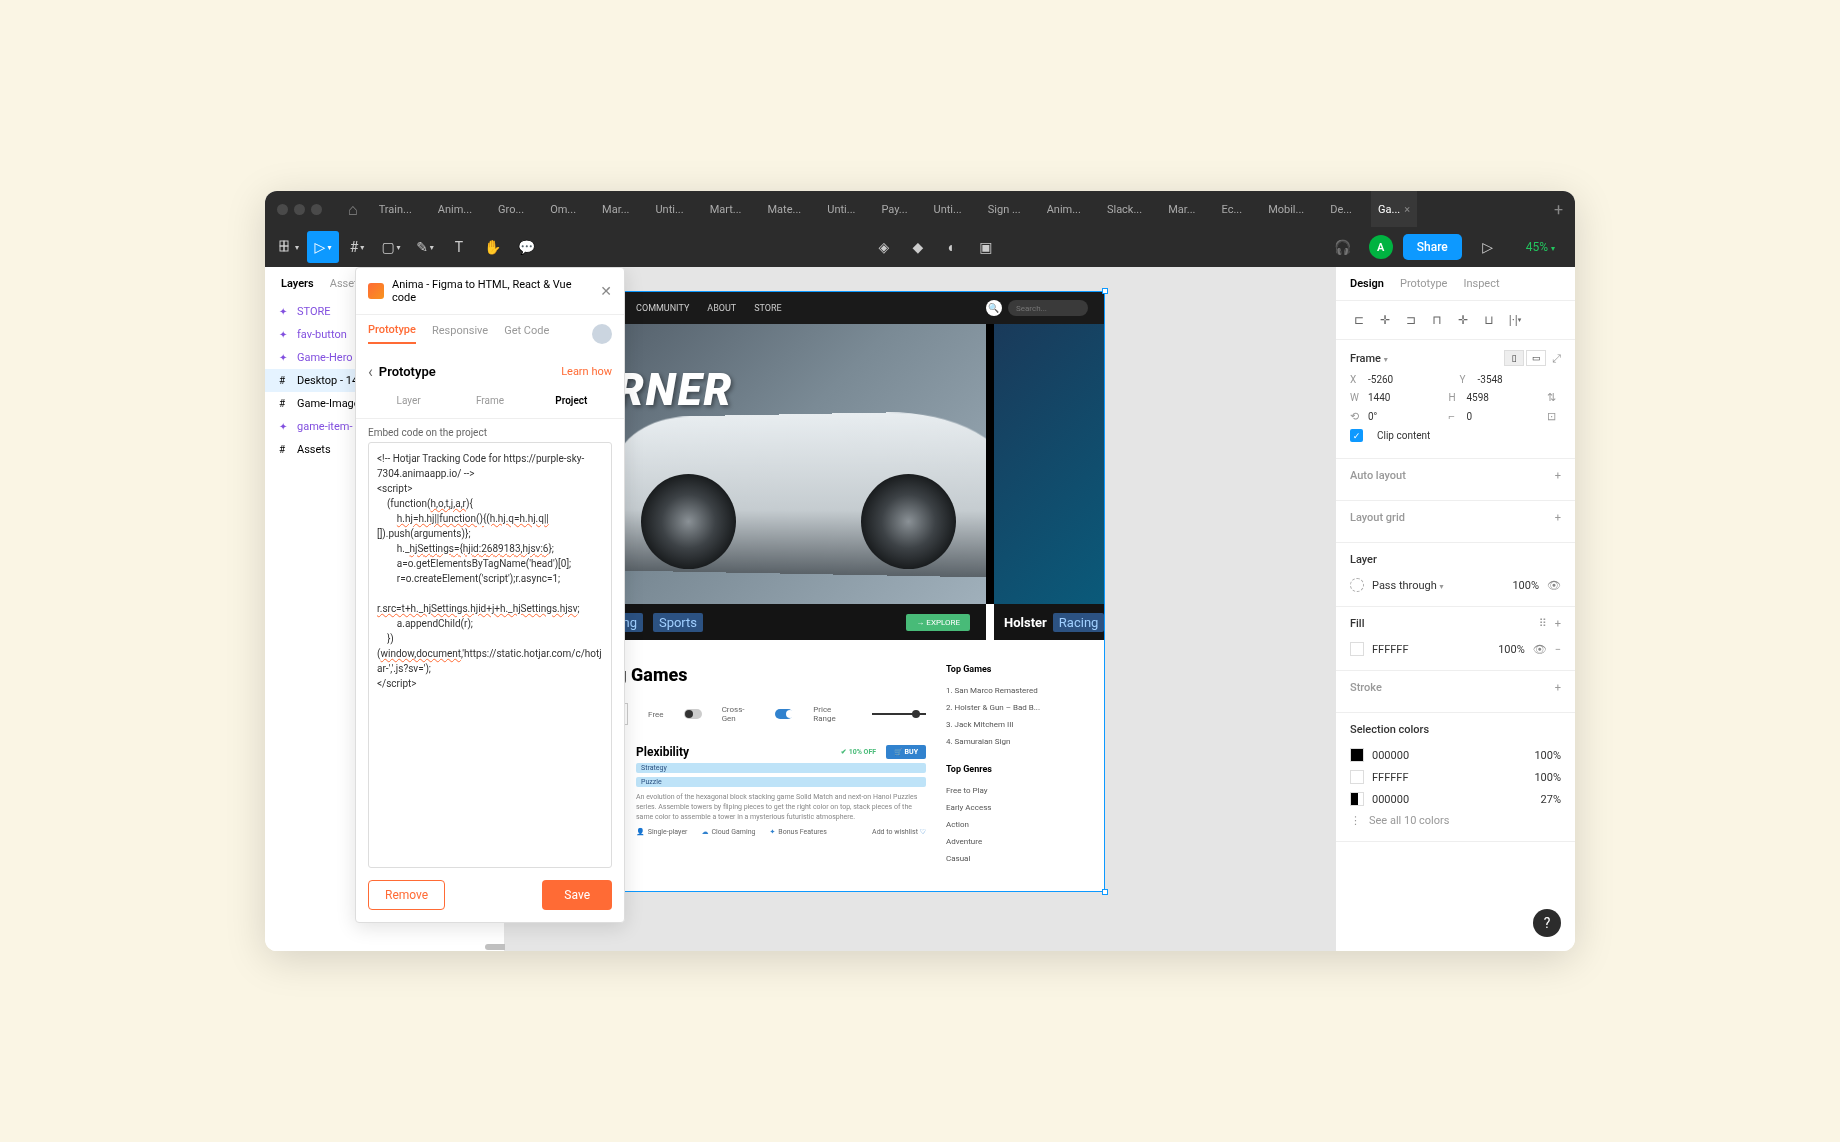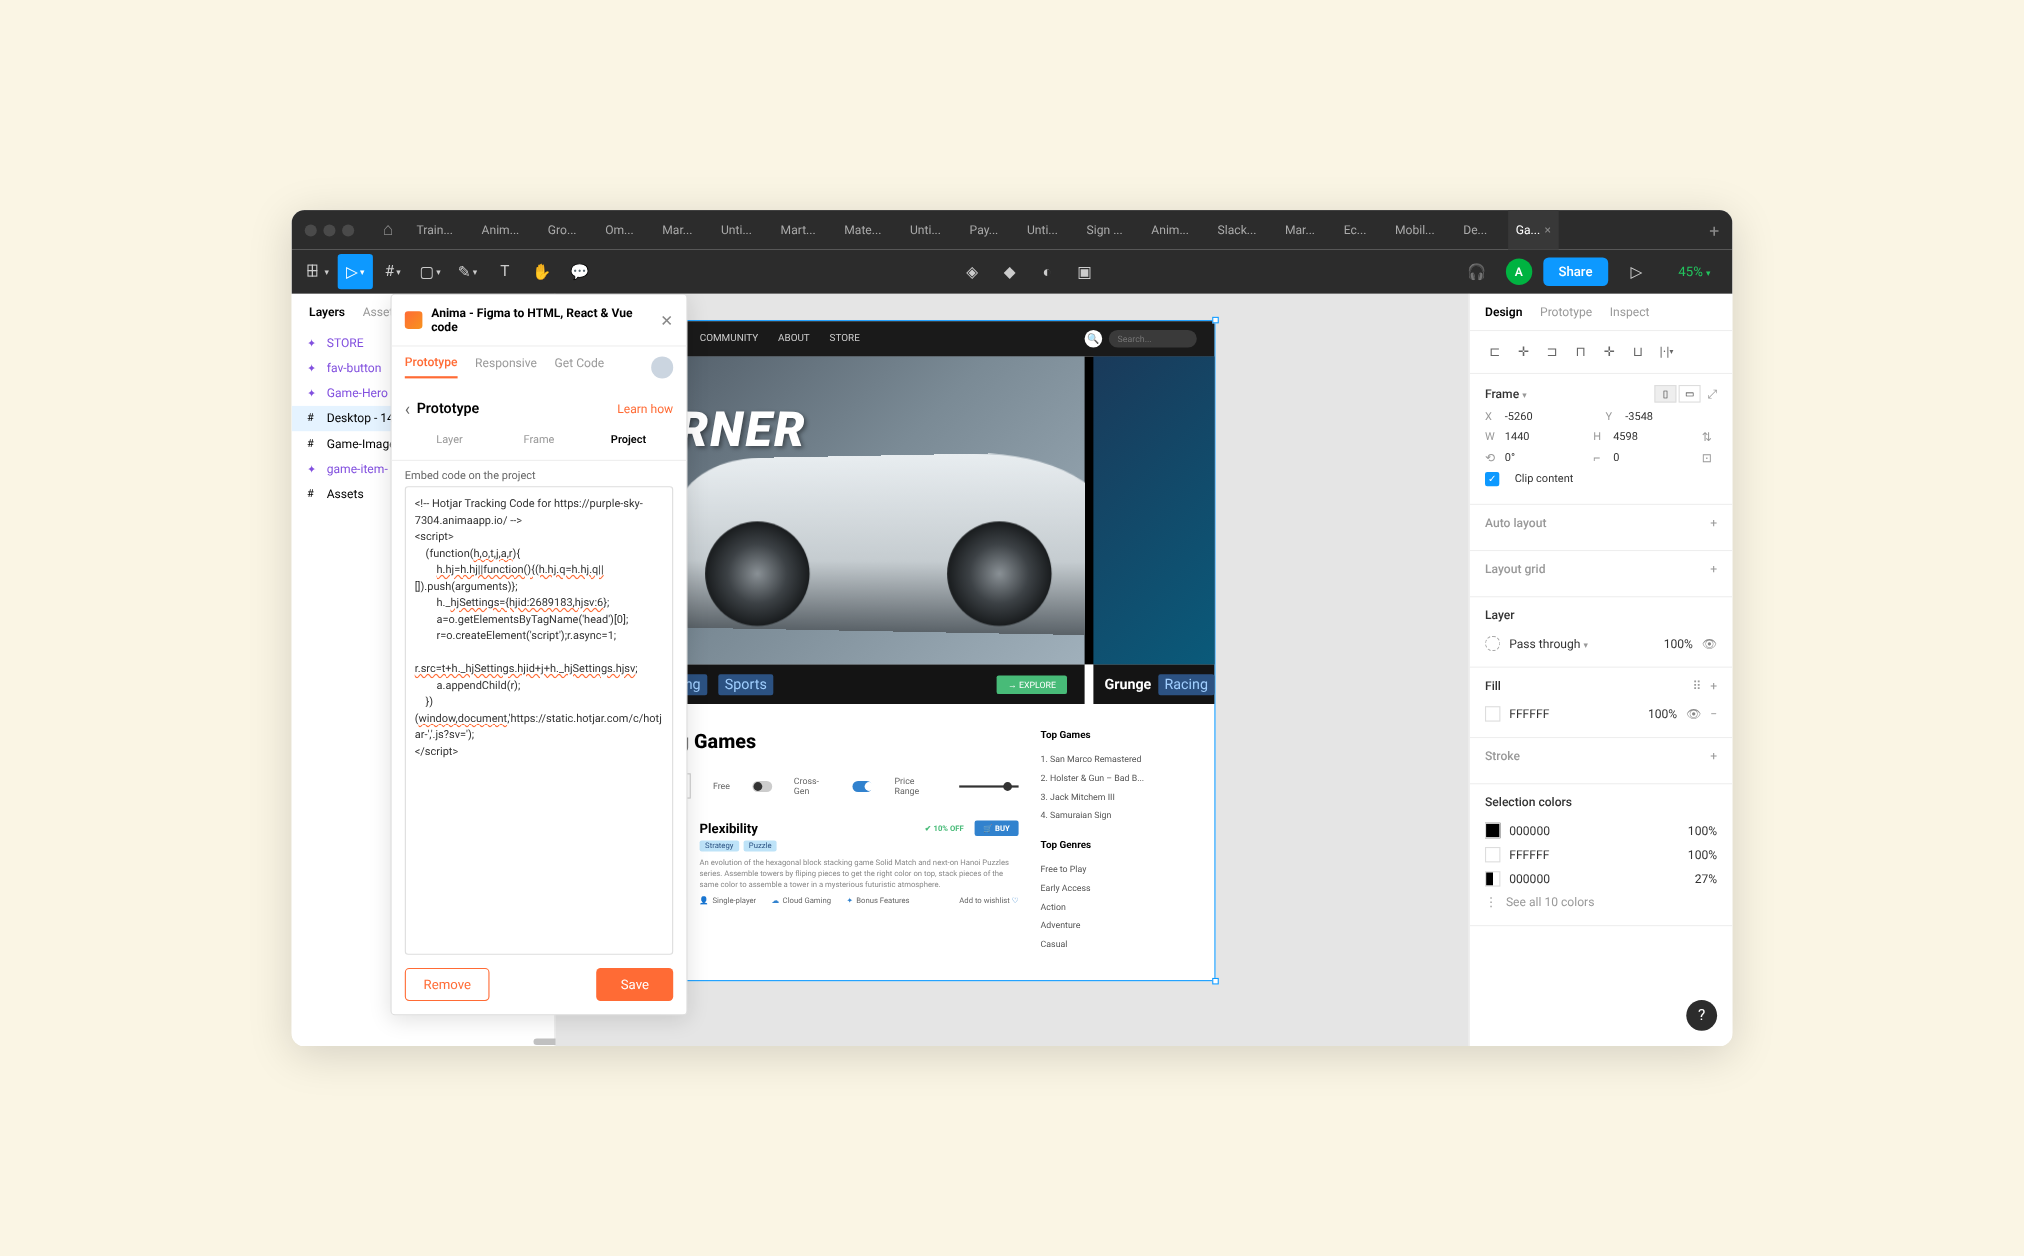--- a/index.html
+++ b/index.html
@@ -79,21 +79,21 @@
 .slider::after { content: ''; position: absolute; width: 8px; height: 8px; background: #333; border-radius: 50%; top: -3px; left: 40px; }
 
 .game { display: flex; gap: 12px; margin-bottom: 10px; }
 .game-img { width: 70px; height: 70px; background: linear-gradient(135deg, #2d3748, #4a5568); position: relative; overflow: hidden; display: flex; align-items: center; justify-content: center; }
 .game-img-label { color: #fff; font-size: 9px; font-weight: 300; z-index: 1; }
 .game-img::before { content: ''; position: absolute; inset: 18px 4px 4px 4px; background: conic-gradient(from 30deg, #e53e3e 0 30%, #2b6cb0 30% 55%, #f6ad55 55% 75%, #3182ce 75% 100%); clip-path: polygon(50% 0, 100% 38%, 82% 100%, 18% 100%, 0 38%); }
 .game-info { flex: 1; }
 .game-title { font-size: 12px; font-weight: 700; display: flex; align-items: center; gap: 10px; }
 .game-title .off { margin-left: auto; font-size: 7px; color: #48bb78; display: flex; align-items: center; gap: 2px; }
 .game-title .buy { background: #3182ce; color: #fff; font-size: 7px; padding: 3px 8px; border-radius: 2px; }
-.game-tags { display: flex; gap: 4px; margin-top: 4px; }
+.game-tags { display: flex; gap: 4px; margin-top: 4px; flex-direction: column; }
 .game-tag { background: #bee3f8; color: #2c5282; font-size: 7px; padding: 1px 5px; border-radius: 2px; }
 .game-desc { font-size: 7px; color: #888; margin-top: 6px; line-height: 1.4; }
 .game-meta { display: flex; gap: 14px; font-size: 7px; color: #666; align-items: center; margin-top: 6px; }
 .game-meta .m { display: flex; align-items: center; gap: 3px; }
 .game-meta .wish { margin-left: auto; }
 
 .side { width: 130px; font-size: 8px; color: #555; }
 .side h4 { font-size: 9px; font-weight: 700; margin-bottom: 8px; color: #000; }
 .side div { padding: 4px 0; }
 
@@ -118,21 +118,21 @@
 .row-item { display: flex; align-items: center; padding: 4px 0; gap: 8px; }
 .swatch { width: 14px; height: 14px; border: 1px solid #ddd; }
 .pct { margin-left: auto; }
 .eye { color: #888; }
 .blend-ic { width: 14px; height: 14px; border: 1px dashed #aaa; border-radius: 50%; }
 .help { position: absolute; right: 14px; bottom: 14px; width: 28px; height: 28px; border-radius: 50%; background: #2c2c2c; color: #fff; display: flex; align-items: center; justify-content: center; font-size: 14px; }
 
 .plugin { position: absolute; left: 90px; top: 0; width: 270px; background: #fff; border: 1px solid #ddd; border-radius: 4px; box-shadow: 0 4px 20px rgba(0,0,0,0.12); display: flex; flex-direction: column; height: 656px; z-index: 10; }
 .plugin-hd { display: flex; align-items: center; padding: 10px 12px; gap: 8px; border-bottom: 1px solid #eee; }
 .plugin-ic { width: 16px; height: 16px; background: linear-gradient(135deg, #ff6b35, #f7931e); border-radius: 3px; }
-.plugin-title { font-size: 11px; font-weight: 700; flex: 1; }
+.plugin-title { font-size: 11px; font-weight: 400; flex: 1; }
 .plugin-close { color: #888; cursor: pointer; font-size: 14px; }
 .plugin-tabs { display: flex; gap: 16px; padding: 8px 12px; font-size: 11px; align-items: center; }
 .plugin-tab { color: #999; cursor: pointer; padding-bottom: 6px; }
 .plugin-tab.active { color: #ff6b35; border-bottom: 2px solid #ff6b35; font-weight: 500; }
 .plugin-av { width: 20px; height: 20px; border-radius: 50%; background: #cbd5e0; margin-left: auto; }
 .plugin-bc { display: flex; padding: 10px 12px; align-items: center; font-size: 13px; gap: 6px; }
 .plugin-bc .back { color: #666; font-size: 16px; }
 .plugin-bc .bctxt { font-weight: 600; }
 .plugin-bc .learn { margin-left: auto; color: #ff6b35; font-size: 11px; }
 .plugin-subtabs { display: flex; padding: 0 12px 8px; font-size: 10px; color: #999; border-bottom: 1px solid #eee; }
@@ -287,21 +287,21 @@
           <div class="hero-card2"></div>
         </div>
         <div class="hero-bars">
           <div class="hero-bar">
             <span class="hero-name">Burner</span>
             <span class="pill">Racing</span>
             <span class="pill">Sports</span>
             <span class="explore">→ EXPLORE</span>
           </div>
           <div class="hero-bar2">
-            <span class="hero-name">Grunge</span>
+            <span class="hero-name">Holster</span>
             <span class="pill">Racing</span>
           </div>
         </div>
 
         <div class="trending">
           <div class="trend-main">
             <div class="trend-h">Trending Games</div>
             <div class="filters">
               <div class="genre-sel">
                   <span>Genre</span>

